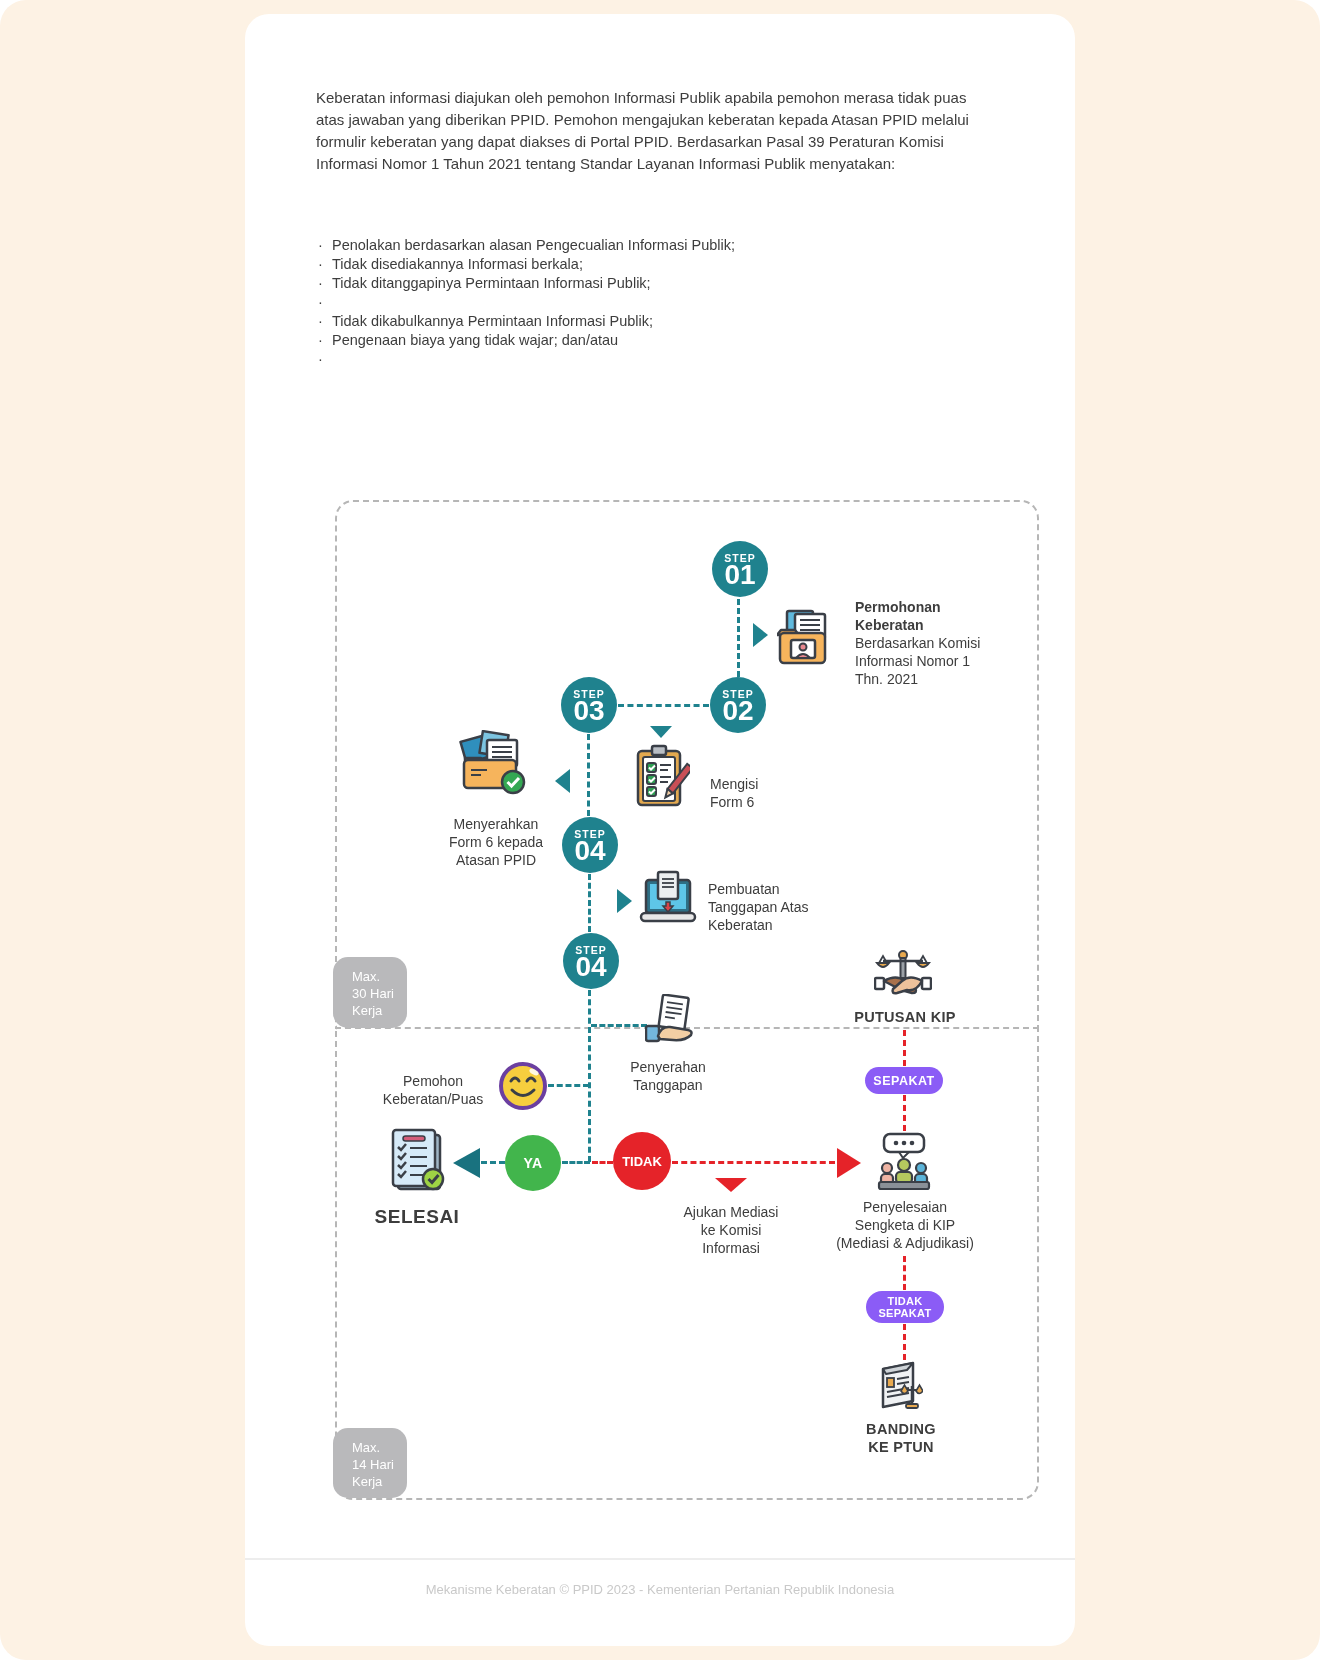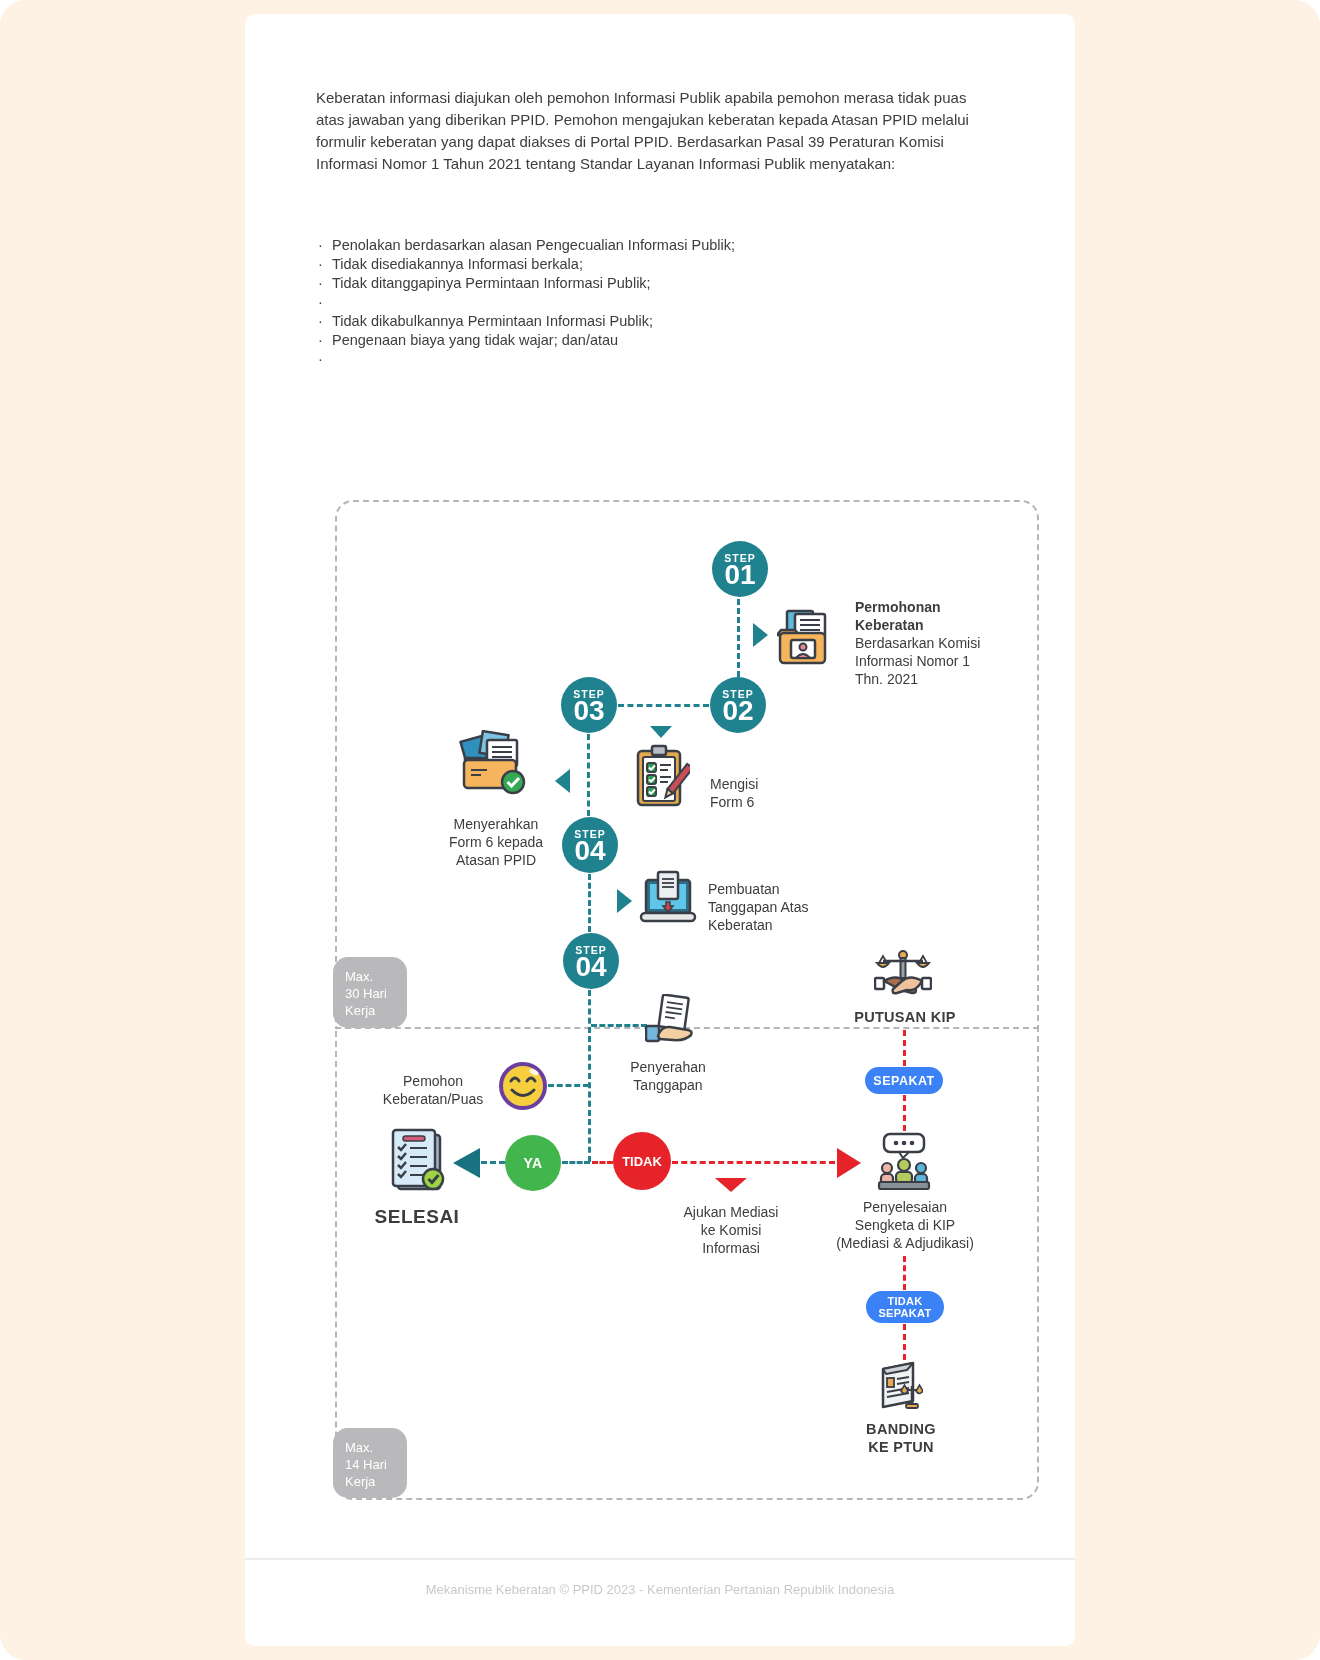--- a/index.html
+++ b/index.html
@@ -1,30 +1,30 @@
 <!DOCTYPE html>
 <html><head>
 <meta charset="utf-8">
 <style>
   html,body{margin:0;padding:0}
   body{width:1320px;height:1660px;position:relative;background:#fff;
        font-family:"Liberation Sans","DejaVu Sans",sans-serif;overflow:hidden}
   .bg{position:absolute;inset:0;background:#fdf2e4;border-radius:26px}
-  .card{position:absolute;left:245px;top:14px;width:830px;height:1632px;background:#fff;border-radius:10px}
+  .card{position:absolute;left:245px;top:14px;width:830px;height:1632px;background:#fff;border-radius:24px}
   .para{position:absolute;left:71px;width:660px;font-size:15px;line-height:22px;color:#3d3d3d}
   .bullets{position:absolute;left:73px;top:222px;width:660px;margin:0;padding:0;list-style:none;
            font-size:14.5px;line-height:19px;color:#3d3d3d}
   .bullets li{display:flex}
   .bullets .dot{width:14px;flex:0 0 14px;text-align:left}
   .heading{position:absolute;left:71px;top:367px;font-size:23px;line-height:29px;font-weight:bold;
            color:#1e8c9e;white-space:pre-line;letter-spacing:.2px}
   .sect{position:absolute;border:2px dashed #b6b6b6}
   .sect1{left:90px;top:486px;width:700px;height:525px;border-radius:18px 18px 0 0;border-bottom:2px dashed #b6b6b6}
   .sect2{left:90px;top:1013px;width:700px;height:471px;border-top:none;border-radius:0 0 18px 18px}
-  .graybox{position:absolute;background:#b9b9bb;color:#fff;border-radius:15px;padding:11px 0 0 12px;
+  .graybox{position:absolute;background:#b9b9bb;color:#fff;border-radius:15px;padding:11px 0 0 19px;
            font-size:13px;line-height:17px;white-space:pre-line;font-weight:500;box-sizing:border-box}
   .step{position:absolute;width:56px;height:56px;border-radius:50%;background:#1f828e;color:#fff;
         display:flex;flex-direction:column;align-items:center;justify-content:center;font-weight:bold}
   .step .w{font-size:10.5px;line-height:11px;letter-spacing:1px}
   .step .n{font-size:28px;line-height:22px}
   .dvt{position:absolute;width:0;border-left:3px dashed #1f828e}
   .dht{position:absolute;height:0;border-top:3px dashed #1f828e}
   .dvr{position:absolute;width:0;border-left:3px dashed #e52329}
   .dhr{position:absolute;height:0;border-top:3px dashed #e52329}
   .tri{position:absolute;width:0;height:0}
@@ -34,21 +34,21 @@
   .tl-teal-big{border-top:15px solid transparent;border-bottom:15px solid transparent;border-right:27px solid #19727f}
   .td-red{border-left:16px solid transparent;border-right:16px solid transparent;border-top:14px solid #e52329}
   .tr-red{border-top:15px solid transparent;border-bottom:15px solid transparent;border-left:24px solid #e52329}
   .lbl{position:absolute;font-size:14px;line-height:18px;color:#3d3d3d;white-space:pre-line}
   .lbl.c{text-align:center}
   .lbl.b{font-weight:bold}
   .decision{position:absolute;border-radius:50%;color:#fff;display:flex;align-items:center;
             justify-content:center;font-weight:bold}
   .ya{left:260px;top:1121px;width:56px;height:56px;background:#42b54c;font-size:14px;letter-spacing:.5px}
   .tidak{left:368px;top:1118px;width:58px;height:58px;background:#e52329;font-size:13px}
-  .badge{position:absolute;background:#3b82f6;color:#fff;display:flex;align-items:center;justify-content:center;
+  .badge{position:absolute;background:#8b5cf6;color:#fff;display:flex;align-items:center;justify-content:center;
          font-weight:bold;text-align:center;white-space:pre-line}
   .sepakat{left:620px;top:1053px;width:78px;height:27px;border-radius:14px;font-size:12.5px;letter-spacing:.5px}
   .tsepakat{left:621px;top:1277px;width:78px;height:32px;border-radius:16px;font-size:11px;line-height:12px;letter-spacing:.3px}
   .icon{position:absolute}
   .footer-line{position:absolute;left:0;top:1544px;width:100%;height:2px;background:#ededed}
   .footer-text{position:absolute;left:0;top:1568px;width:100%;text-align:center;font-size:13px;color:#c9c9c9}
 </style>
 </head>
 <body>
 

